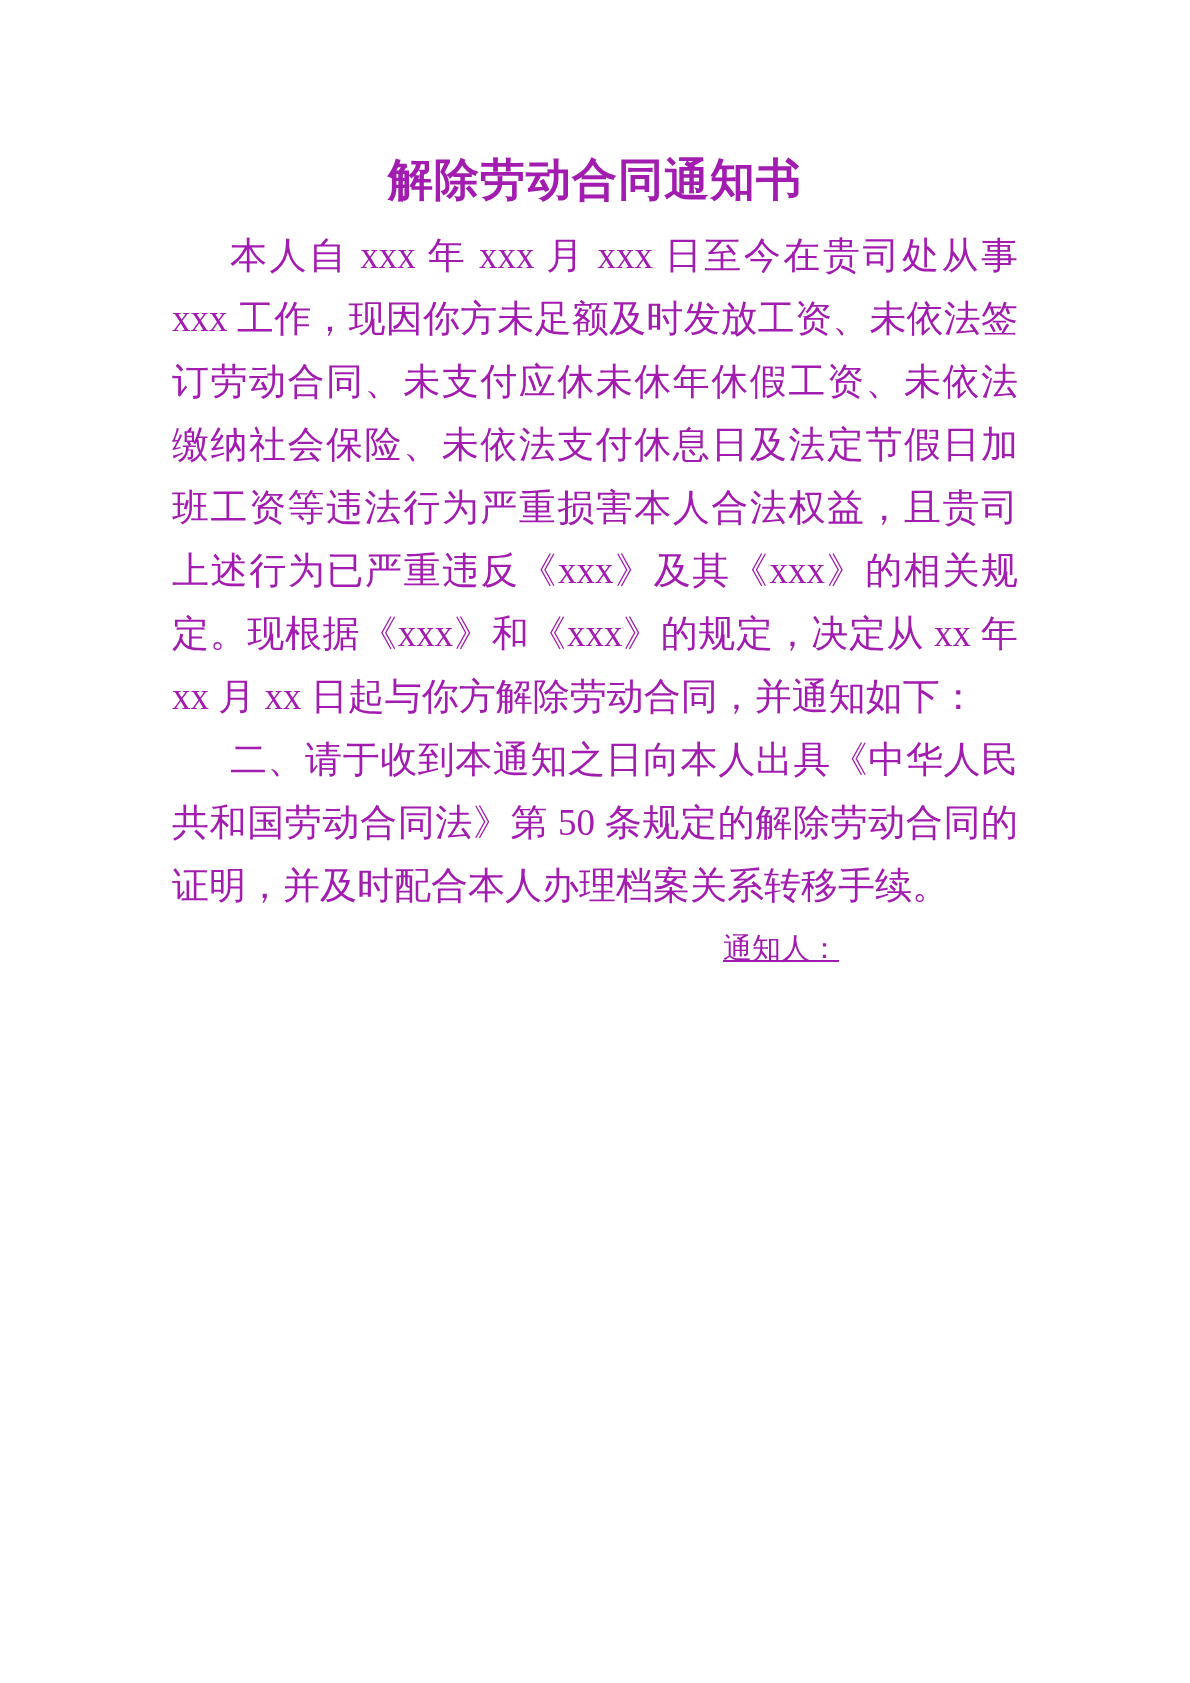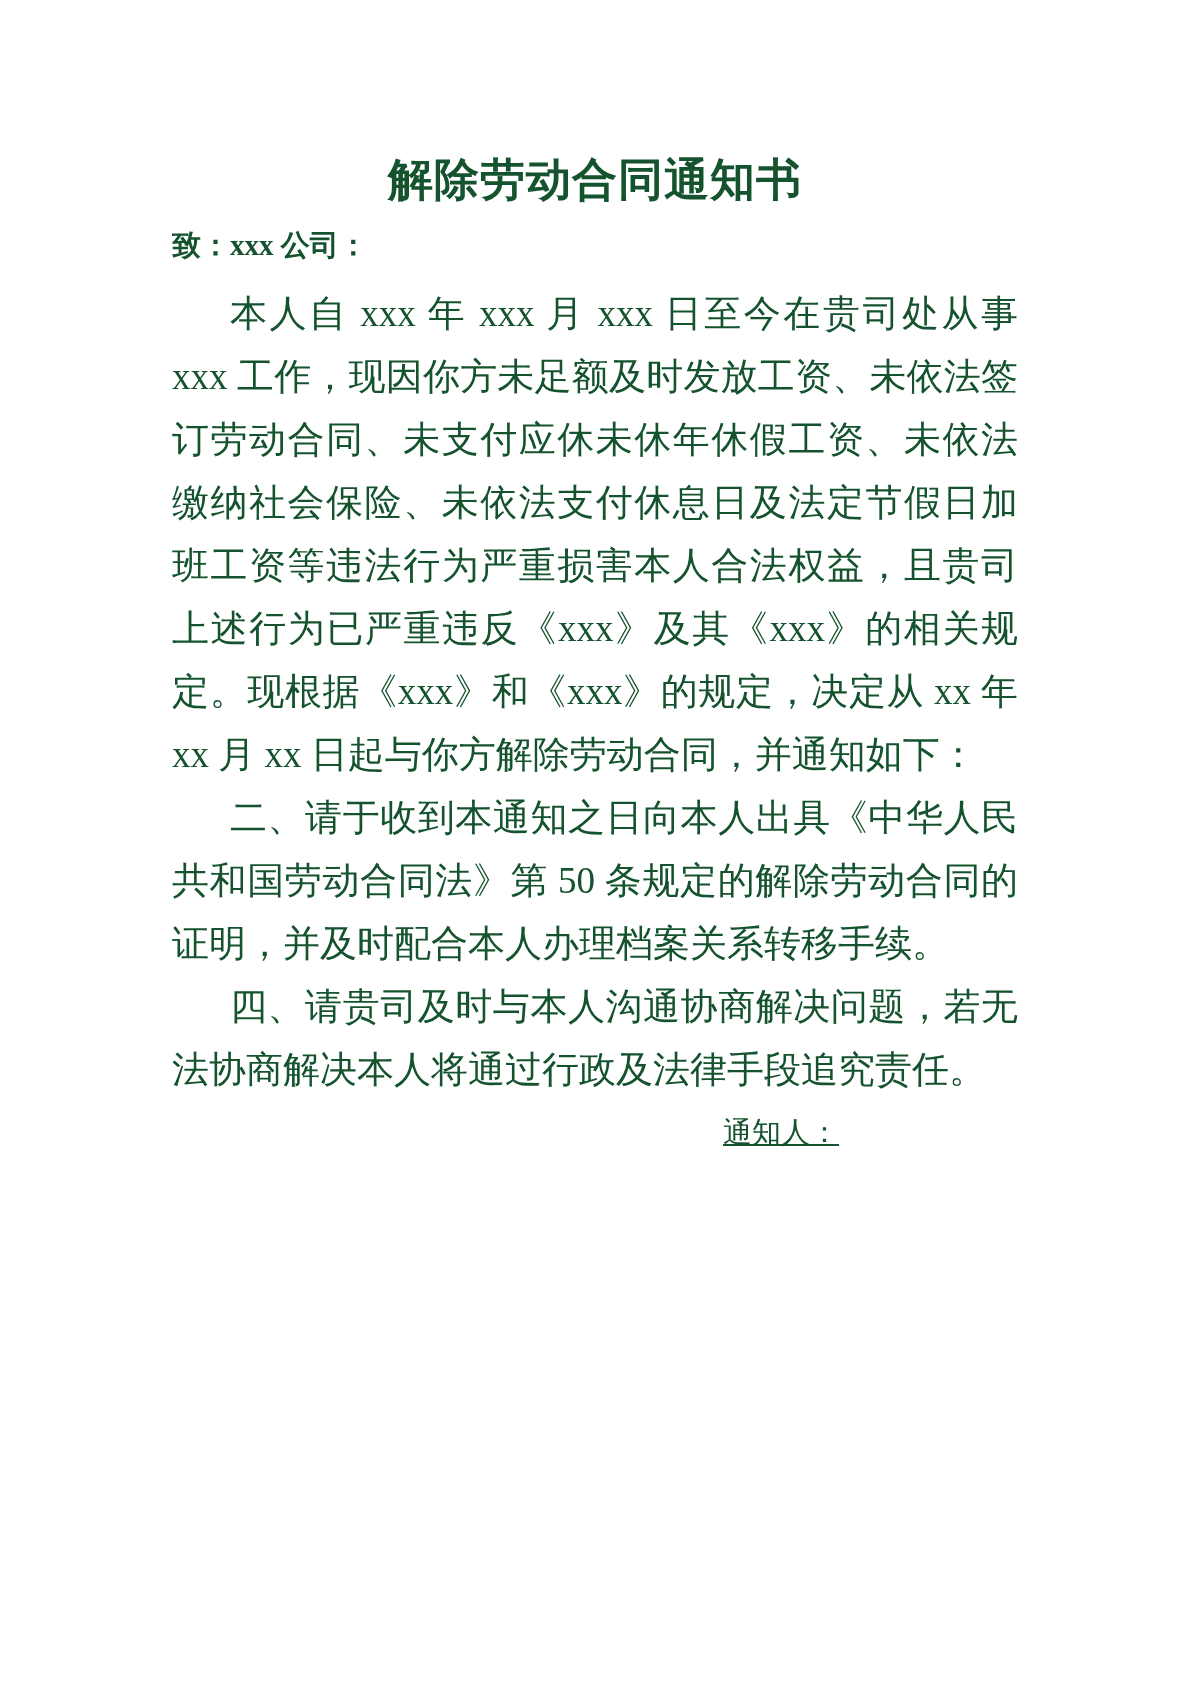--- a/index.html
+++ b/index.html
@@ -6,21 +6,21 @@
     margin: 0;
     padding: 0;
     background: #ffffff;
   }
   .page {
     position: relative;
     width: 1190px;
     height: 1683px;
     margin: 0 auto;
     background: #ffffff;
-    color: #14532d;
+    color: #a21caf;
     box-sizing: border-box;
     padding: 152px 172px 0 172px;
     font-family: "Liberation Serif", "DejaVu Serif", serif;
     overflow: hidden;
   }
   .doc-title {
     font-size: 45px;
     font-weight: bold;
     line-height: 56px;
     text-align: center;
@@ -57,30 +57,28 @@
     text-decoration: underline;
   }
 </style>
 </head>
 <body>
 
 <div class="page">
 
   <h1 class="doc-title">解除劳动合同通知书</h1>
 
-  <p class="salutation">致：xxx 公司：</p>
 
   <div class="body-text">
 
     <p class="para">本人自 xxx 年 xxx 月 xxx 日至今在贵司处从事 xxx 工作，现因你方未足额及时发放工资、未依法签订劳动合同、未支付应休未休年休假工资、未依法缴纳社会保险、未依法支付休息日及法定节假日加班工资等违法行为严重损害本人合法权益，且贵司上述行为已严重违反《xxx》及其《xxx》的相关规定。现根据《xxx》和《xxx》的规定，决定从 xx 年 xx 月 xx 日起与你方解除劳动合同，并通知如下：</p>
 
 
     <p class="para">二、请于收到本通知之日向本人出具《中华人民共和国劳动合同法》第 50 条规定的解除劳动合同的证明，并及时配合本人办理档案关系转移手续。</p>
 
 
-    <p class="para">四、请贵司及时与本人沟通协商解决问题，若无法协商解决本人将通过行政及法律手段追究责任。</p>
 
 
     <p class="signature">通知人：</p>
 
   </div>
 
 </div>
 
 </body></html>

